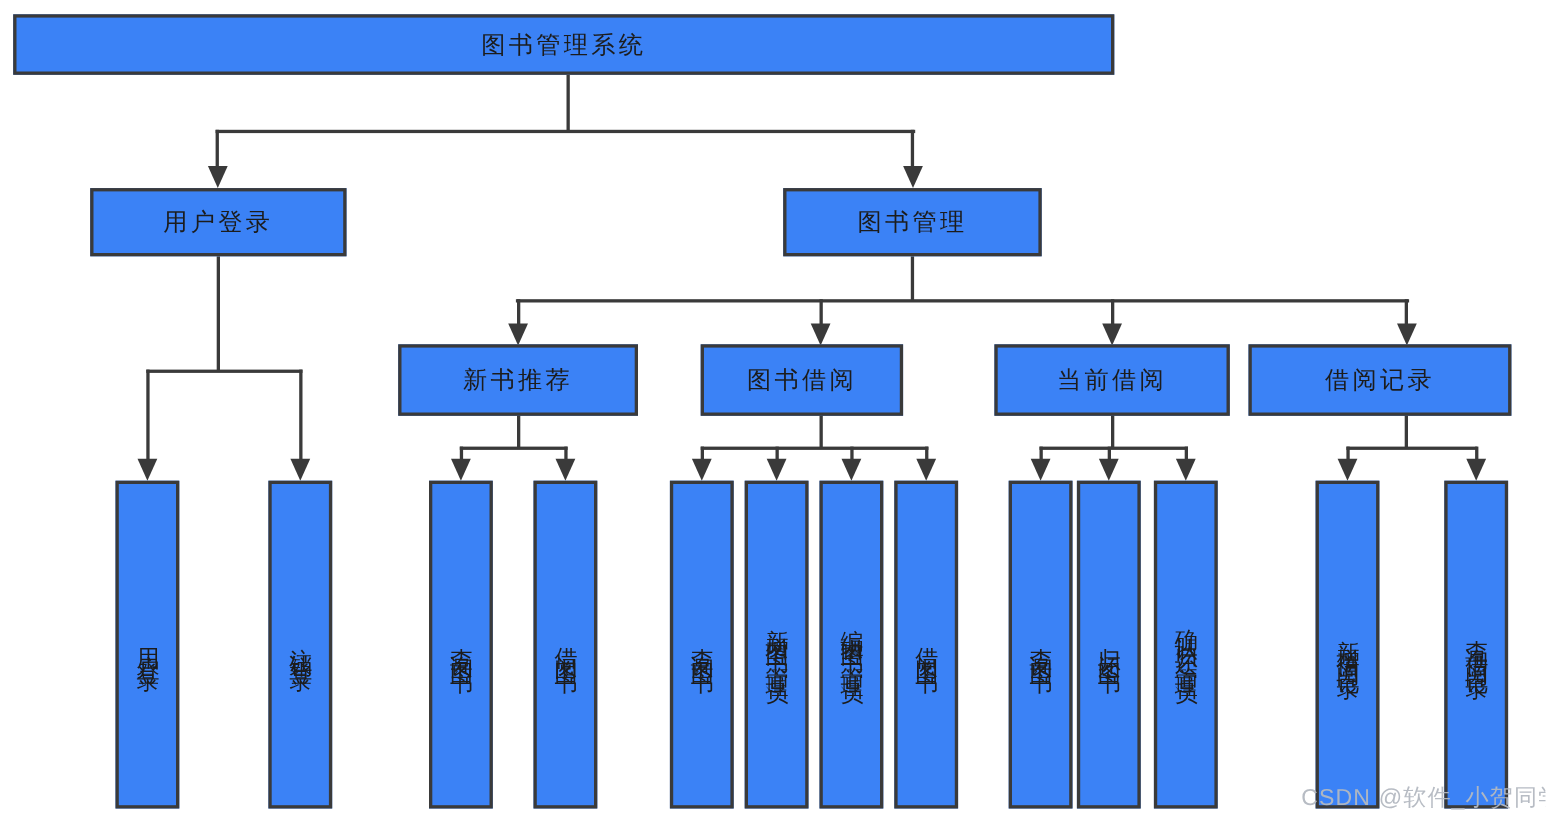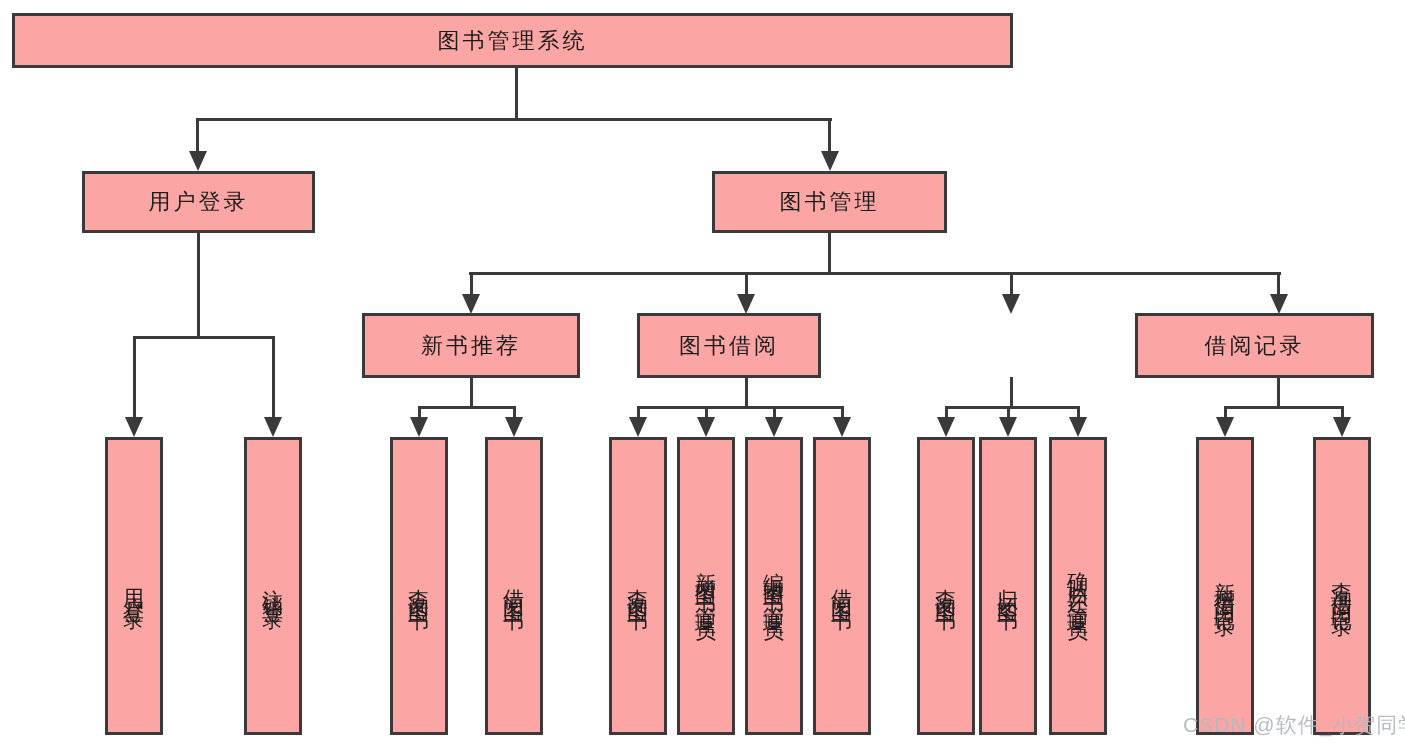--- a/index.html
+++ b/index.html
@@ -16,21 +16,21 @@
     overflow: hidden;
   }
   .canvas {
     position: relative;
     width: 1405px; height: 747px;
     background: var(--bg);
   }
   .box {
     position: absolute;
     border: 3px solid var(--line);
-    background: #fca5a5;
+    background: #3b82f6;
     display: flex;
     align-items: center;
     justify-content: center;
     color: var(--text);
     font-size: 22px;
     letter-spacing: 3px;
     white-space: nowrap;
   }
   .leaf {
     top: 437px;
@@ -140,20 +140,23 @@
   <div class="box" style="left:362px;top:313px;width:218px;height:65px">
     <span>新书推荐</span>
   </div>
 
   <div class="box" style="left:712px;top:171px;width:235px;height:62px">
     <span>图书管理</span>
   </div>
   <div class="box" style="left:637px;top:313px;width:184px;height:65px">
     <span>图书借阅</span>
   </div>
+  <div class="box" style="left:904px;top:313px;width:214px;height:65px">
+    <span>当前借阅</span>
+  </div>
   <div class="box" style="left:1135px;top:313px;width:239px;height:65px">
     <span>借阅记录</span>
   </div>
 
   <div class="box leaf" style="left:105px">
     <span class="vtext">用户登录</span>
   </div>
   <div class="box leaf" style="left:244px">
     <span class="vtext">注销登录</span>
   </div>

